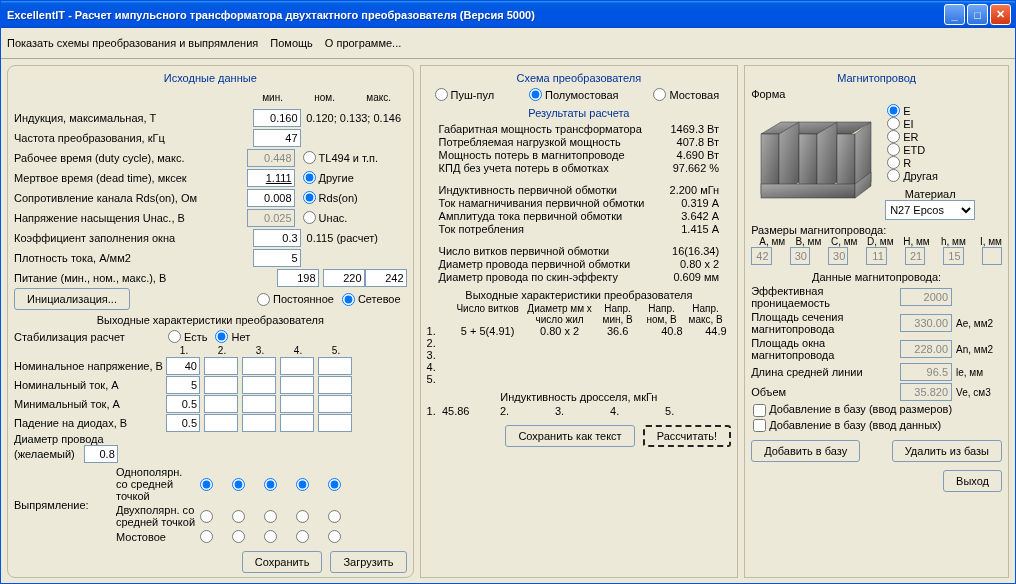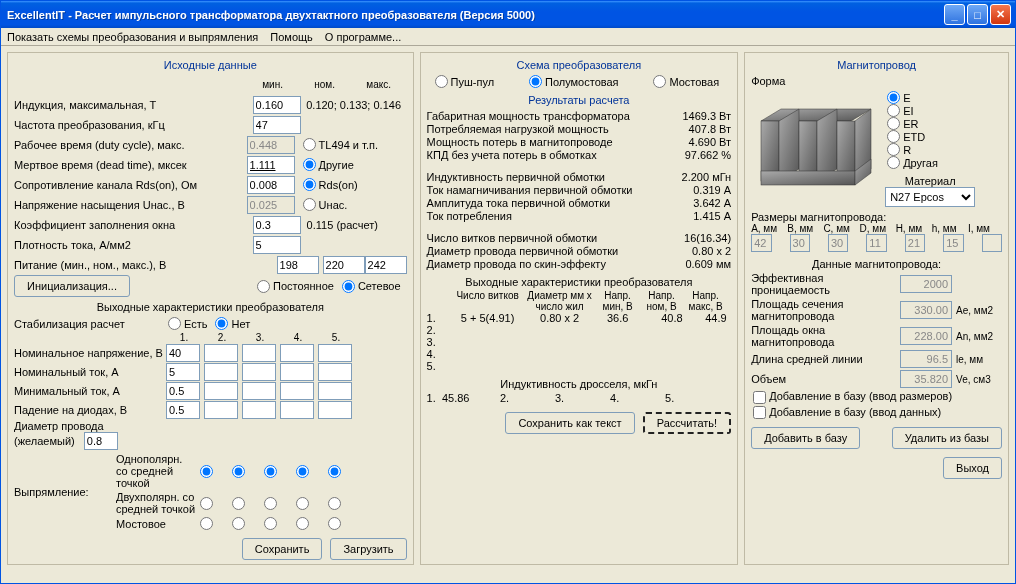--- a/index.html
+++ b/index.html
@@ -30,82 +30,82 @@
 .titlebar .title { flex: 1; text-shadow: 1px 1px 0 rgba(0,0,0,.3); white-space: nowrap; overflow: hidden; }
 .titlebar .wbtn {
   width: 21px; height: 21px; margin-left: 2px;
   background: linear-gradient(#6fa9f6,#2f73e0);
   border: 1px solid #fff; border-radius: 3px;
   display: flex; align-items: center; justify-content: center;
   color: #fff; font-weight: bold; cursor: pointer;
 }
 .titlebar .wbtn.close { background: linear-gradient(#f6784f,#d1350e); }
 .menubar {
-  height: 18px; display: flex; align-items: center; padding: 0 6px;
+  height: 31px; display: flex; align-items: center; padding: 0 6px;
   border-bottom: 1px solid #aca899;
 }
 .menubar span { margin-right: 12px; cursor: default; }
 .content {
   display: flex; gap: 6px; padding: 6px;
 }
 .panel {
   background: #ece9d8;
   border: 1px solid #bfbaa5;
 }
-.col1 { width: 424px; padding: 4px 6px; }
+.col1 { width: 424px; padding: 4px 6px; border-radius: 8px; }
 .col2 { width: 332px; padding: 4px 6px; }
 .col3 { width: 276px; padding: 4px 6px; }
 
 .section-title { text-align: center; color: #003399; font-weight: normal; margin: 2px 0 4px; }
 
 .row { display: flex; align-items: center; margin: 1px 0; min-height: 19px; }
 .row .lbl { flex: 1; }
 input[type=text] {
   height: 18px; border: 1px solid #7f9db9; background: #fff; font: inherit;
-  text-align: left; padding: 0 2px;
+  text-align: right; padding: 0 2px;
 }
 input[type=text]:disabled { background: #ece9d8; color: #888; }
 select {
   height: 20px; border: 1px solid #7f9db9; background: #fff; font: inherit;
 }
 input[type=radio], input[type=checkbox] { margin: 0 3px 0 2px; vertical-align: middle; }
 label.radio { margin-right: 6px; display: inline-flex; align-items: center; cursor: pointer; }
 .small-head { font-size: 10px; text-align: center; }
 button {
   font: inherit; background: #ece9d8; border: 1px solid #7f9db9;
   height: 22px; padding: 0 12px; cursor: pointer; border-radius: 3px;
 }
 .out-head { display: grid; grid-template-columns: 150px repeat(5, 36px); gap: 2px; align-items: end; }
 .out-row { display: grid; grid-template-columns: 150px repeat(5, 36px); gap: 2px; align-items: center; margin: 1px 0; }
 .out-row input { width: 34px; }
 .rect-grid { display: grid; grid-template-columns: 100px 80px repeat(5, 30px); gap: 2px; align-items: center; }
 .rect-grid .rlabel { grid-column: 2; }
 .btnrow { display: flex; justify-content: flex-end; margin-top: 8px; gap: 8px; }
 
 .scheme-row { display: flex; justify-content: space-between; padding: 0 6px 4px; }
-.result-row { display: flex; margin: 1px 0; }
+.result-row { display: flex; margin: 1px 12px; }
 .result-row .rl { flex: 1; }
 .result-row .rv { width: 70px; text-align: right; }
 
 .sec-head {
   display: grid;
   grid-template-columns: 24px 70px 70px 42px 42px 42px;
   gap: 2px; font-size: 10px; text-align: center;
 }
 .sec-row {
   display: grid;
   grid-template-columns: 24px 70px 70px 42px 42px 42px;
   gap: 2px;
 }
 
 .mag-row { display: flex; align-items: center; margin: 2px 0; }
 .mag-row .ml { flex: 1; }
 .mag-row input[type=text] { width: 52px; text-align:right; padding-right:3px; }
 .mag-row .unit { width: 46px; margin-left: 4px; font-size:10px; }
-.dims-head { display: grid; grid-template-columns: repeat(7, 1fr); gap: 2px; font-size: 10px; text-align: left; }
+.dims-head { display: grid; grid-template-columns: repeat(7, 1fr); gap: 2px; font-size: 10px; text-align: right; }
 .dims-row { display: grid; grid-template-columns: repeat(7, 1fr); gap: 18px; }
 .dims-row input { width: 100%; }
 
 .core-img { width: 130px; height: 104px; }
 .shape-col { display: flex; flex-direction: column; gap: 0; margin-left: 4px; }
 .chk-row { margin: 2px 0; }
 .btn-calc { border: 2px dashed #222; font-weight: normal; }
 </style>
 </head>
 <body>

